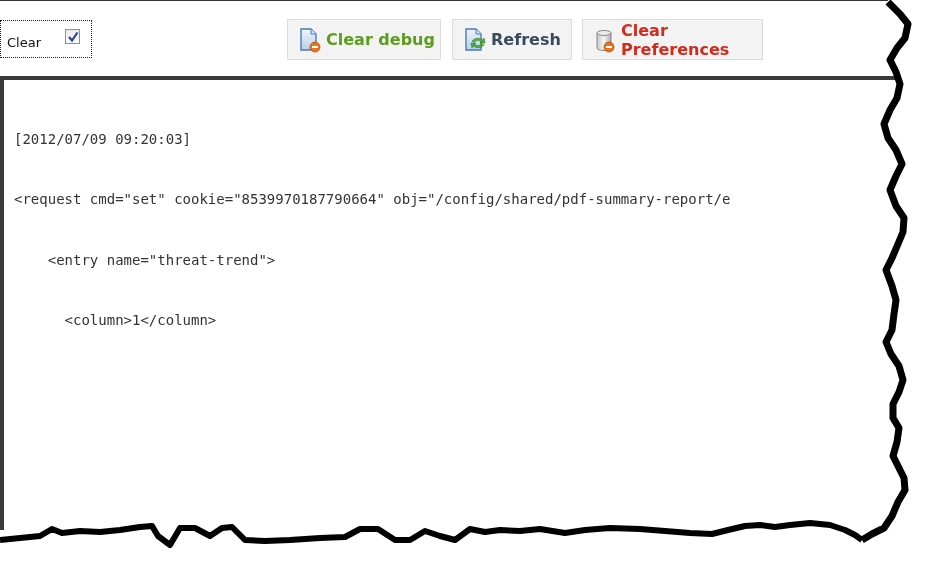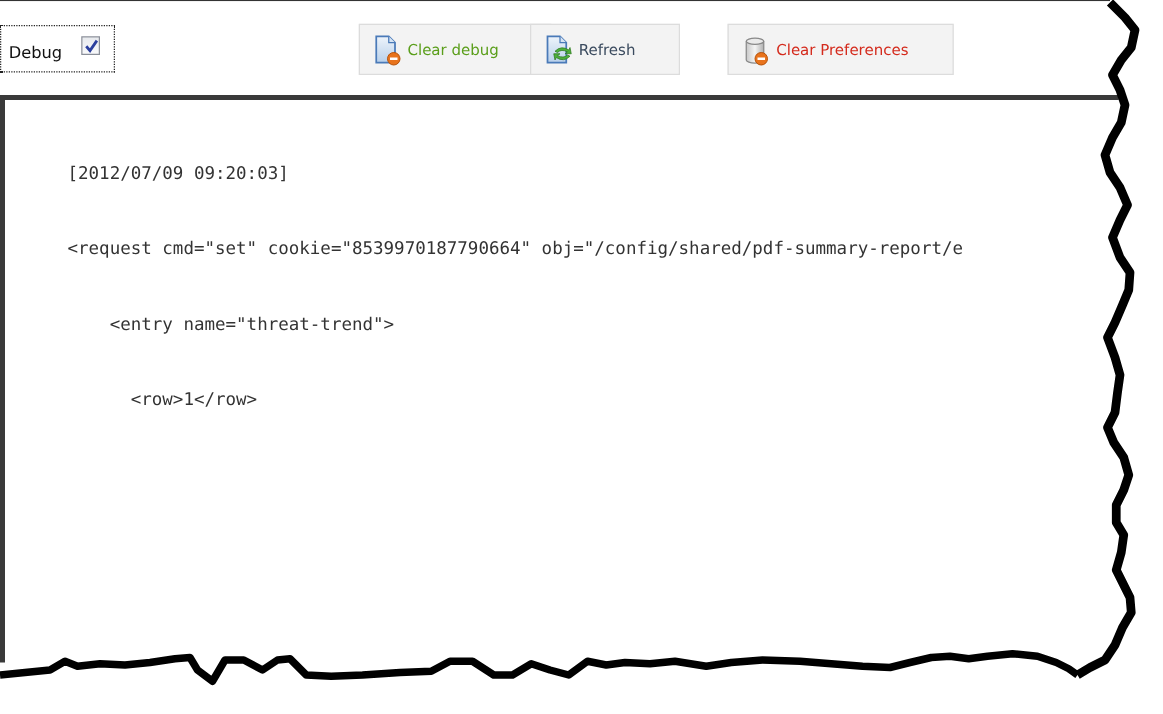--- a/index.html
+++ b/index.html
@@ -66,27 +66,27 @@
     .chk .box svg { position: absolute; left: 1px; top: 1px; }
     .btn {
       position: absolute;
       top: 18px;
       height: 41px;
       background: #f3f3f3;
       border: 1px solid #dcdcdc;
       box-sizing: border-box;
       display: flex;
       align-items: center;
-      font-size: 12px;
-      font-weight: normal;
+      font-size: 16px;
+      font-weight: bold;
       cursor: pointer;
     }
     .btn .icon { width: 24px; height: 26px; margin-left: 10px; margin-right: 4px; position: relative; }
     .btn.clear-debug { left: 287px; width: 154px; color: #5a9e1a; }
-    .btn.refresh { left: 424px; width: 120px; color: #3a4a5e; }
+    .btn.refresh { left: 452px; width: 120px; color: #3a4a5e; }
     .btn.clear-prefs { left: 582px; width: 181px; color: #d42a1c; }
     .sep {
       position: absolute;
       left: 0;
       top: 76px;
       width: 895px;
       height: 4px;
       background: #3a3a3a;
     }
     .left-border {
@@ -102,39 +102,38 @@
       left: 14px;
       top: 89px;
       width: 870px;
       height: 440px;
       overflow: hidden;
       font-family: "DejaVu Sans Mono", monospace;
       font-size: 14px;
       color: #333;
       line-height: 20.1px;
       white-space: pre;
-      margin-left: 40px;
     }
     .code .line { height: 20.1px; }
     .torn {
       position: absolute;
       left: 0;
       top: 0;
       pointer-events: none;
     }
   </style>
 </head>
 <body>
 
 <div class="frame">
   <div class="top-border"></div>
 
   <div class="toolbar">
     <div class="chk debug">
-      <span class="label">Debug</span>
+      <span class="label">Clear</span>
       <span class="box">
         <svg width="12" height="12" viewBox="0 0 12 12">
           <path d="M2 6 L5 9.5 L10.5 1.5" stroke="#2b3f9e" stroke-width="2.2" fill="none"></path>
         </svg>
       </span>
     </div>
 
 
     <div class="btn clear-debug">
       <span class="icon">
@@ -192,21 +191,21 @@
     </div>
   </div>
 
   <div class="sep"></div>
   <div class="left-border"></div>
 
   <div class="code">
     <div class="line">[2012/07/09 09:20:03]</div>
     <div class="line">&lt;request cmd="set" cookie="8539970187790664" obj="/config/shared/pdf-summary-report/e</div>
     <div class="line">    &lt;entry name="threat-trend"&gt;</div>
-    <div class="line">      &lt;row&gt;1&lt;/row&gt;</div>
+    <div class="line">      &lt;column&gt;1&lt;/column&gt;</div>
     
     
     
     
     
     
     
     
     
     

